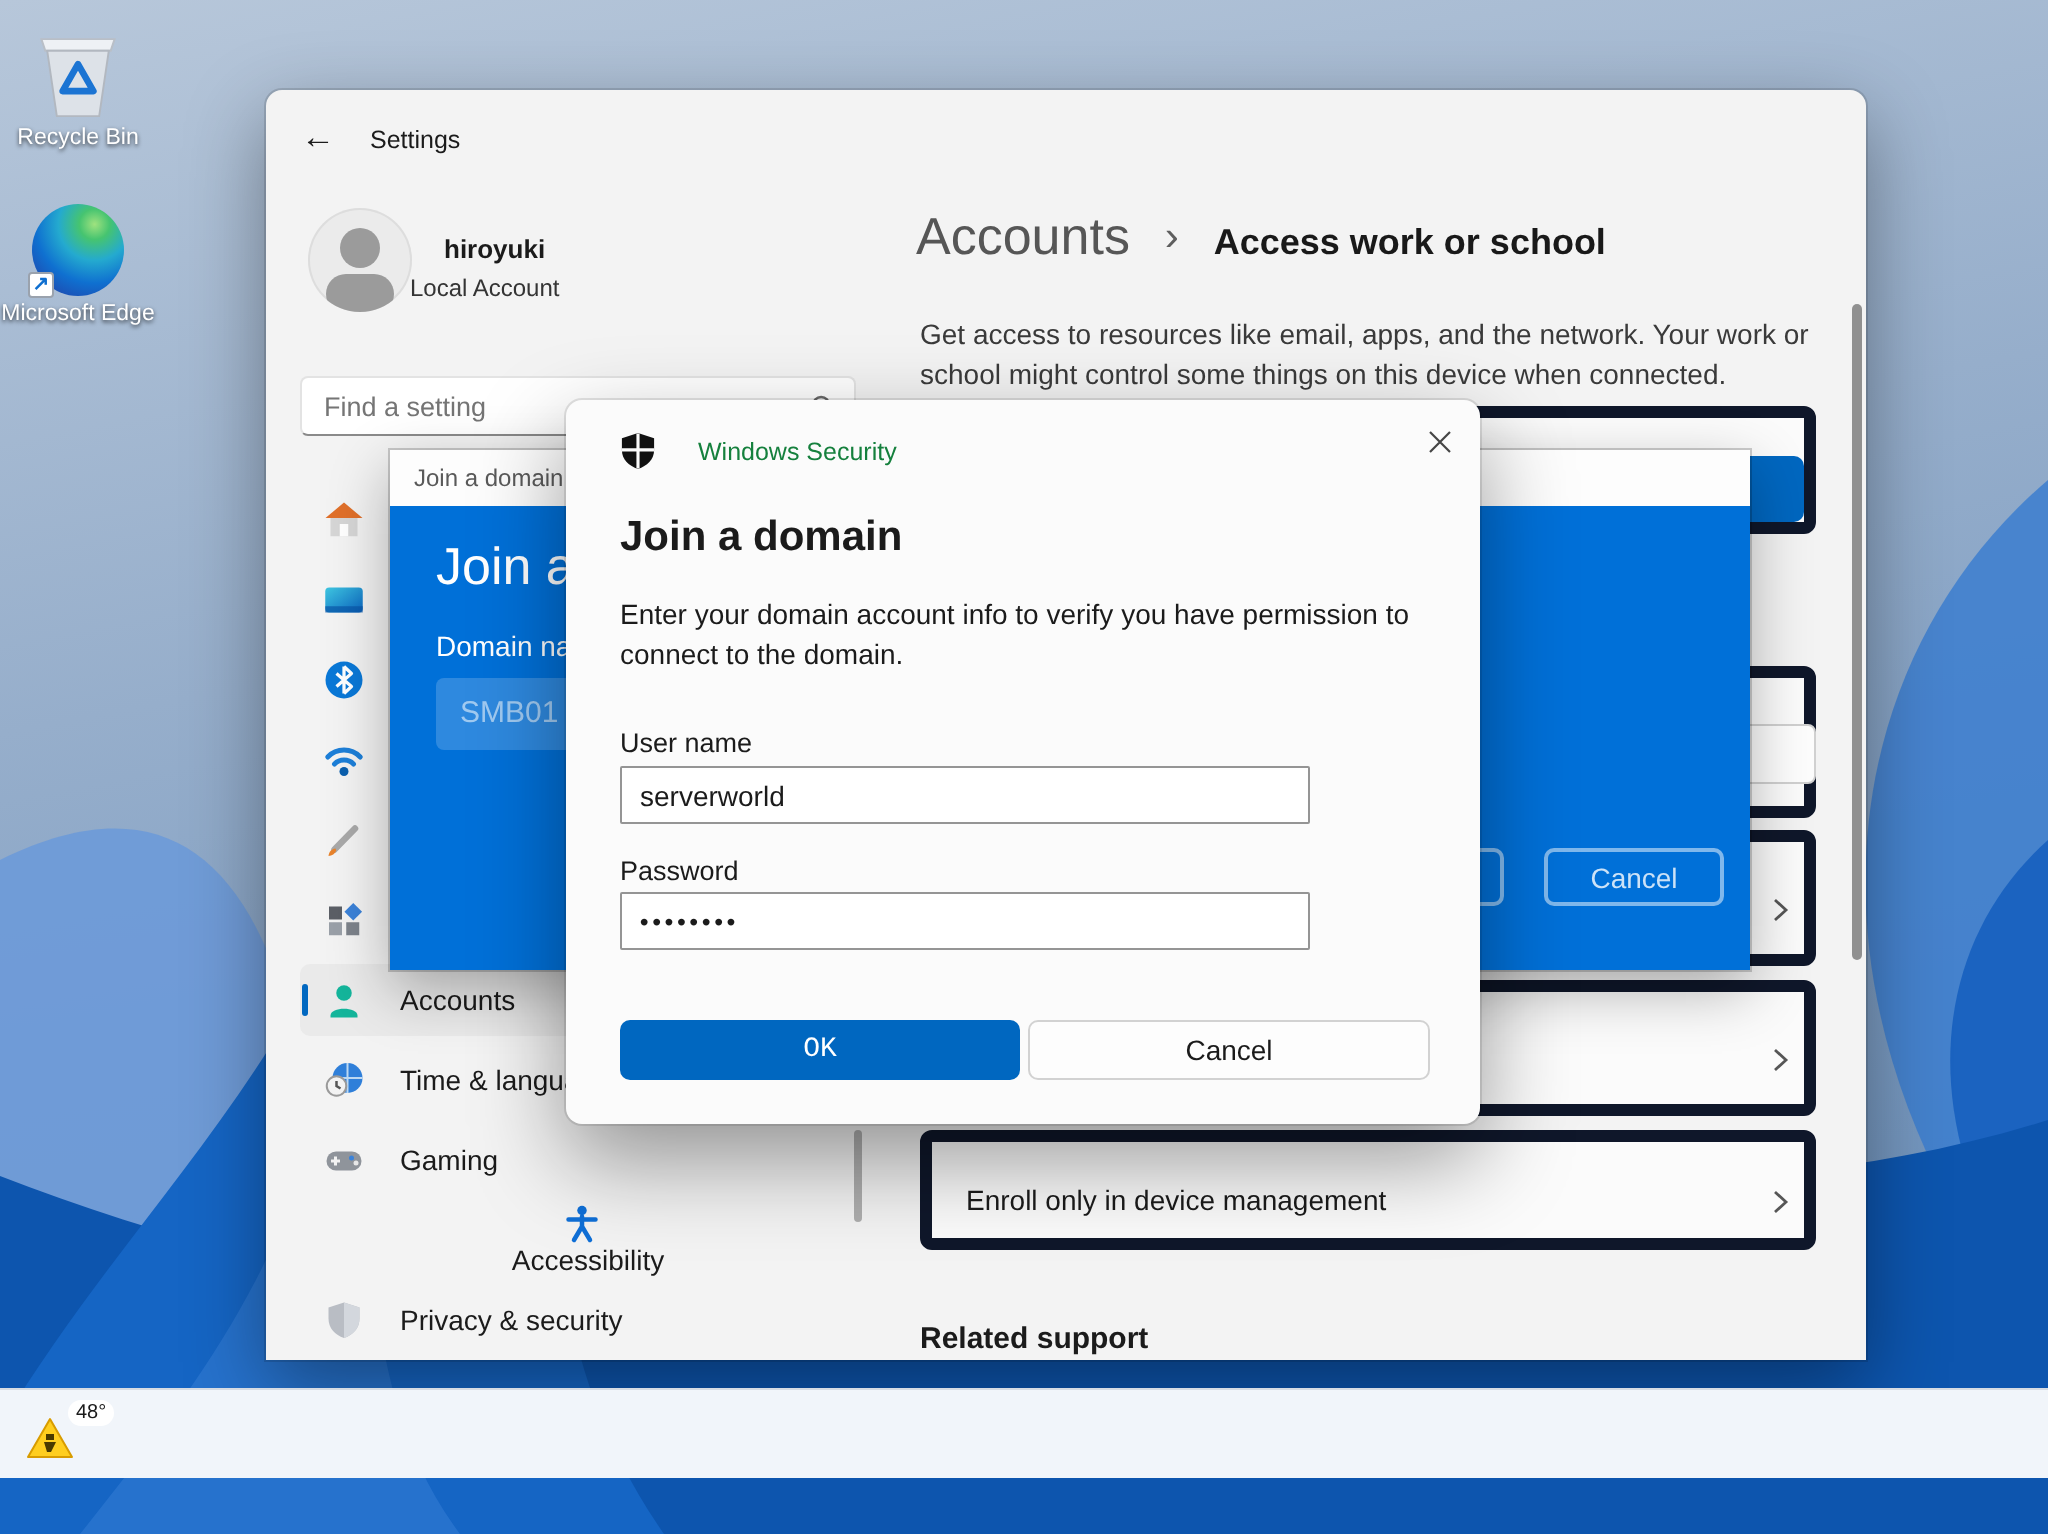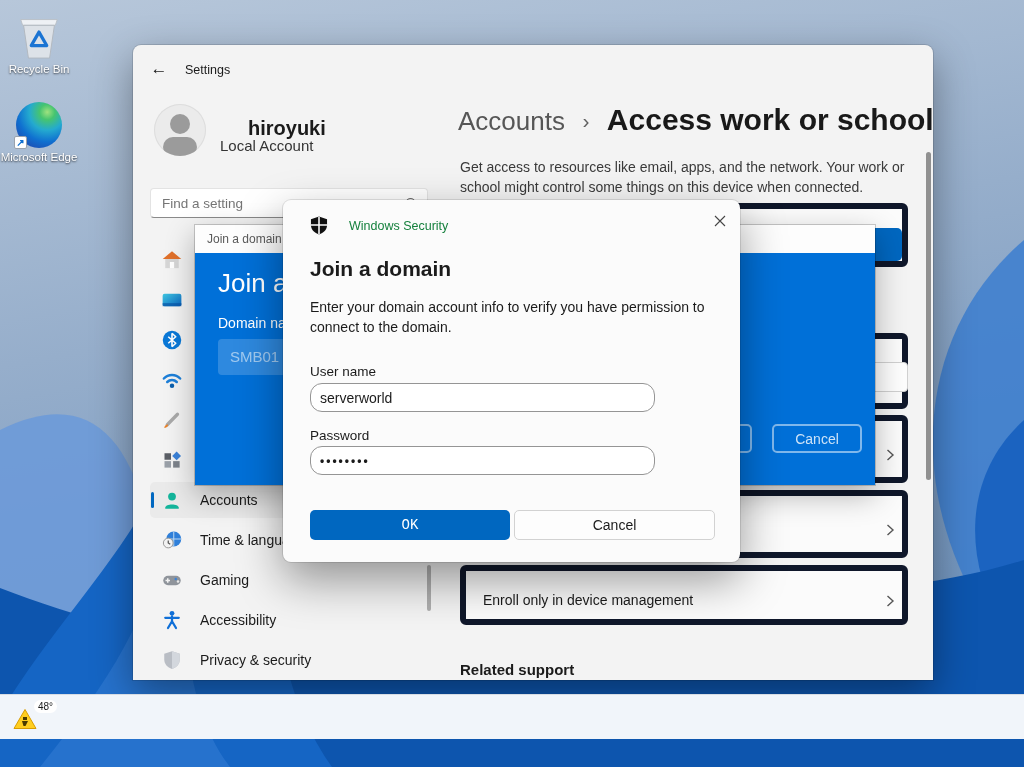--- a/index.html
+++ b/index.html
@@ -28,21 +28,21 @@
             box-shadow:0 10px 28px rgba(0,0,0,.3), 0 0 0 1px rgba(0,0,0,.18); background:#fdfdfd; }
   #flyout .ftitle { height:28px; display:flex; align-items:center; padding-left:12px; font-size:12px; color:#5a5a5a; background:#fdfdfd; }
   #flyout .fbody { position:absolute; left:0; top:28px; right:0; bottom:0; background:#0070d8; }
   .ghostbtn { position:absolute; height:29px; border:2px solid rgba(255,255,255,.5); border-radius:5px;
               color:rgba(255,255,255,.8); font-size:14px; display:flex; align-items:center; justify-content:center; background:transparent; }
 
   
   #secdlg { position:absolute; left:283px; top:200px; width:457px; height:362px; background:#fbfbfb; border-radius:8px;
             box-shadow:0 18px 46px rgba(0,0,0,.40), 0 0 0 1px rgba(0,0,0,.10); z-index:4; }
   #secdlg input { font-family:"Liberation Sans", sans-serif; }
-  .fld { position:absolute; left:310px; width:345px; height:29px; border:1px solid #959595; border-radius:12px;
+  .fld { position:absolute; left:310px; width:345px; height:29px; border:1px solid #959595; border-radius:1px;
          background:#fff; font-size:14px; color:#1b1b1b; padding-left:9px; outline:none; }
 
   
   #taskbar { position:absolute; left:0; top:694px; width:1024px; height:45px; background:#f1f5fa;
              border-top:1px solid #d7dce3; z-index:6; display:block; }
 </style>
 </head>
 <body>
 
 <div id="stage">
@@ -96,22 +96,22 @@
   <div class="titlebar-btn" style="left:891px;">
     <svg width="12" height="12" viewBox="0 0 12 12">
         <path d="M1 1 L11 11 M11 1 L1 11" stroke="#5f5f5f" stroke-width="1.2"></path>
       </svg>
   </div>
 
   <div class="abs" style="left:154px;top:104px;width:52px;height:52px;border-radius:50%;background:#ebebeb;overflow:hidden;box-shadow:inset 0 0 0 1px #ddd;z-index:2;">
     <span class="abs" style="left:16px;top:10px;width:20px;height:20px;border-radius:50%;background:#9b9b9b;"></span>
     <span class="abs" style="left:9px;top:33px;width:34px;height:20px;border-radius:10px;background:#9b9b9b;"></span>
   </div>
-  <div class="abs" style="left:222px;top:117px;font-size:20px;font-weight:bold;color:#1b1b1b;z-index:2;margin-left:26px;">hiroyuki</div>
-  <div class="abs" style="left:220px;top:137px;font-size:15px;color:#343434;z-index:2;">Local Account</div>
+  <div class="abs" style="left:222px;top:117px;font-size:13px;font-weight:bold;color:#1b1b1b;z-index:2;">hiroyuki</div>
+  <div class="abs" style="left:205px;top:137px;font-size:12px;color:#343434;z-index:2;">Local Account</div>
 
   <div class="abs" style="left:150px;top:188px;width:278px;height:30px;background:#fff;border:1px solid #e3e3e3;border-bottom-color:#8a8a8a;border-radius:4px;z-index:2;">
     <input style="position: absolute; inset: 0px; border: none; background: transparent; padding: 0px 28px 0px 11px; font-size: 13.5px; color: rgb(27, 27, 27); outline: none; font-family: &quot;Liberation Sans&quot;, sans-serif;" placeholder="Find a setting">
     <svg class="abs" style="right:9px;top:8px;" width="13" height="13" viewBox="0 0 14 14">
       <circle cx="6" cy="6" r="4.4" fill="none" stroke="#6a6a6a" stroke-width="1.3"></circle>
         <path d="M9.5 9.5 L13 13" stroke="#6a6a6a" stroke-width="1.3"></path>
     </svg>
   </div>
 
   <div class="navrow" style="top:242px;z-index:2;">
@@ -180,41 +180,41 @@
   </div>
   <div class="navrow" style="top:562px;z-index:2;">
     <svg class="ic" viewBox="0 0 16 16">
         <rect x="1" y="4.6" width="14" height="7.6" rx="3.8" fill="#8f949b"></rect>
         <path d="M4.6 6.6 V10.2 M2.8 8.4 H6.4" stroke="#f2f2f2" stroke-width="1.2"></path>
         <circle cx="11" cy="7.2" r="1" fill="#3b82d8"></circle>
         <circle cx="12.8" cy="9.2" r="1" fill="#e8e8e8"></circle>
       </svg>
     <span class="nlbl">Gaming</span>
   </div>
-  <div class="navrow" style="top:602px;z-index:2;">
+  <div class="navrow" style="top:602px;z-index:2;flex-direction:column;">
     <svg class="ic" viewBox="0 0 16 16">
         <circle cx="8" cy="2.6" r="1.9" fill="#0f6fd7"></circle>
         <path d="M8 5 V9 M2.6 6.2 H13.4 M8 9 L4.8 14.4 M8 9 L11.2 14.4" stroke="#0f6fd7" stroke-width="1.8" fill="none" stroke-linecap="round"></path>
       </svg>
     <span class="nlbl">Accessibility</span>
   </div>
   <div class="navrow" style="top:642px;z-index:2;">
     <svg class="ic" viewBox="0 0 16 16">
         <path d="M8 1 L14.2 3 V7.4 C14.2 11.4 11.6 13.9 8 15.2 C4.4 13.9 1.8 11.4 1.8 7.4 V3 Z" fill="#b9bdc4"></path>
         <path d="M8 1 L14.2 3 V7.4 C14.2 11.4 11.6 13.9 8 15.2 Z" fill="#d3d7dd"></path>
       </svg>
     <span class="nlbl">Privacy &amp; security</span>
   </div>
 
   <div class="abs" style="left:427px;top:565px;width:4px;height:46px;border-radius:2px;background:#aeaeae;z-index:2;"></div>
 
   <div class="abs" style="left:458px;top:103px;z-index:2;white-space:nowrap;">
     <span style="font-size:26px;color:#565656;">Accounts</span>
     <span style="font-size:21px;color:#5e5e5e;margin:0 13px;position:relative;top:-2px;">›</span>
-    <span style="font-size:30px;font-weight:600;color:#191919;text-align:right;">Access work or school</span>
+    <span style="font-size:18px;font-weight:600;color:#191919;text-align:right;">Access work or school</span>
   </div>
   <div class="abs" style="left:460px;top:158px;width:446px;font-size:14px;line-height:19.5px;color:#3a3a3a;z-index:2;">Get access to resources like email, apps, and the network. Your work or school might control some things on this device when connected.</div>
 
   <div class="card" style="top:203px;height:64px;z-index:2;">
     <span class="abs" style="left:14px;top:18px;width:330px;height:34px;background:#fff;border:1px solid #ababab;border-radius:4px;"></span>
     <span class="abs" style="left:346px;top:19px;width:90px;height:33px;background:#0067c0;border-radius:5px;"></span>
   </div>
 
   <div class="card" style="top:333px;height:76px;z-index:2;">
     <span class="abs" style="left:400px;top:23px;width:42px;height:30px;background:#fdfdfd;border:1px solid #d0d0d0;border-radius:4px;"></span>

